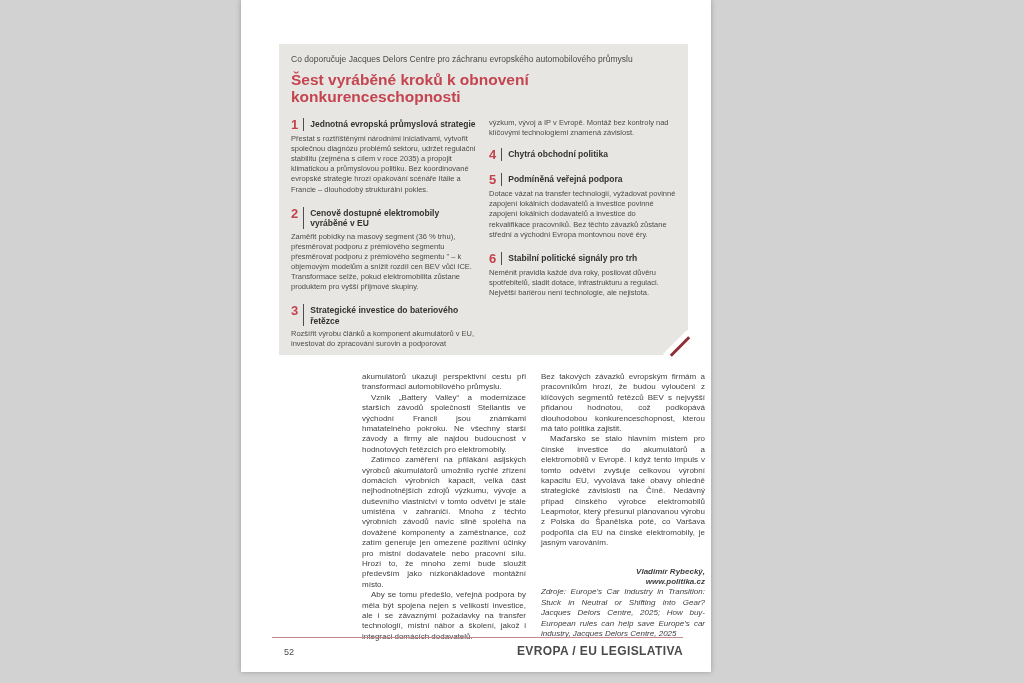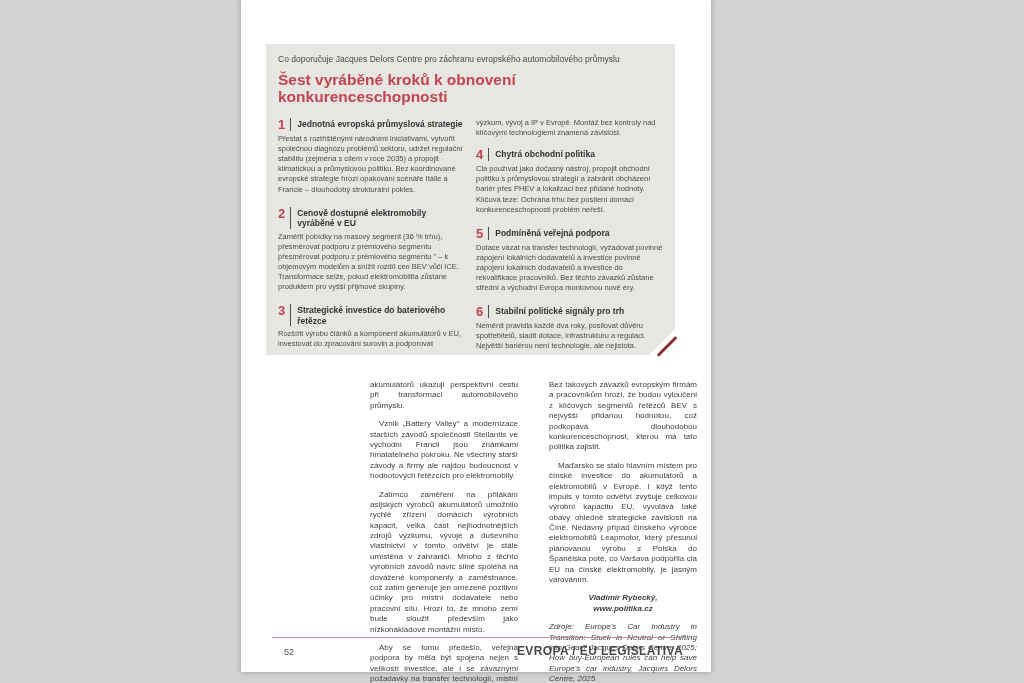--- a/index.html
+++ b/index.html
@@ -12,21 +12,21 @@
     -webkit-font-smoothing:antialiased;
   }
   .page {
     position:absolute; left:241px; top:0;
     width:470px; height:672px;
     background:#ffffff;
     box-shadow:0 0 5px rgba(0,0,0,.28);
   }
   
   .graybox {
-    position:absolute; left:25px; top:44px;
+    position:absolute; left:38px; top:44px;
     width:409px; height:311px;
     background:#e7e6e3;
     padding:10px 12px 0 12px;
   }
   .kicker {
     font-size:8.5px; color:#4a4a4a; line-height:1.2;
     margin:0 0 7px 0;
   }
   .box-title {
     font-size:15.5px; font-weight:bold; color:#c4454f;
@@ -60,25 +60,25 @@
     width:26px; height:3px; background:#8e2e36;
     transform:rotate(-45deg);
   }
   
   .article {
     position:absolute; left:121px; top:372px; width:343px;
     display:flex; gap:15px;
   }
   .art-col { flex:1; min-width:0; }
   .art-col p {
-    font-size:8px; line-height:1.3; color:#3f3f3f; margin:8px;
+    font-size:8px; line-height:1.3; color:#3f3f3f; margin:0;
     text-align:justify;
   }
   .art-col p.indent { text-indent:9px; }
-  .byline { margin-top:3px; text-align:center; }
+  .byline { margin-top:18px; text-align:right; }
   .byline div { font-size:8px; font-style:italic; font-weight:bold; color:#3f3f3f; line-height:1.3; }
   .sources {
     margin-top:13px; font-size:8px; font-style:italic;
     color:#474747; line-height:1.3; text-align:left;
   }
   
   .footer-rule {
     position:absolute; left:31px; top:637px; width:411px; height:1px;
     background:#c18a8c;
   }
@@ -127,21 +127,20 @@
       </div>
 
       <div class="box-col">
         <p class="continuation">výzkum, vývoj a IP v Evropě. Montáž bez kontroly nad klíčovými technologiemi znamená závislost.</p>
 
         <div class="section">
           <div class="sec-head">
             <div class="sec-num">4</div>
             <div class="sec-title">Chytrá obchodní politika</div>
           </div>
-          <p class="sec-body">Cla používat jako dočasný nástroj, propojit obchodní politiku s průmyslovou strategií a zabránit obcházení bariér přes PHEV a lokalizaci bez přidané hodnoty. Klíčová teze: Ochrana trhu bez posílení domácí konkurenceschopnosti problém neřeší.</p>
         </div>
 
         <div class="section">
           <div class="sec-head">
             <div class="sec-num">5</div>
             <div class="sec-title">Podmíněná veřejná podpora</div>
           </div>
           <p class="sec-body">Dotace vázat na transfer technologií, vyžadovat povinné zapojení lokálních dodavatelů a investice povinné zapojení lokálních dodavatelů a investice do rekvalifikace pracovníků. Bez těchto závazků zůstane střední a východní Evropa montovnou nové éry.</p>
         </div>
 

